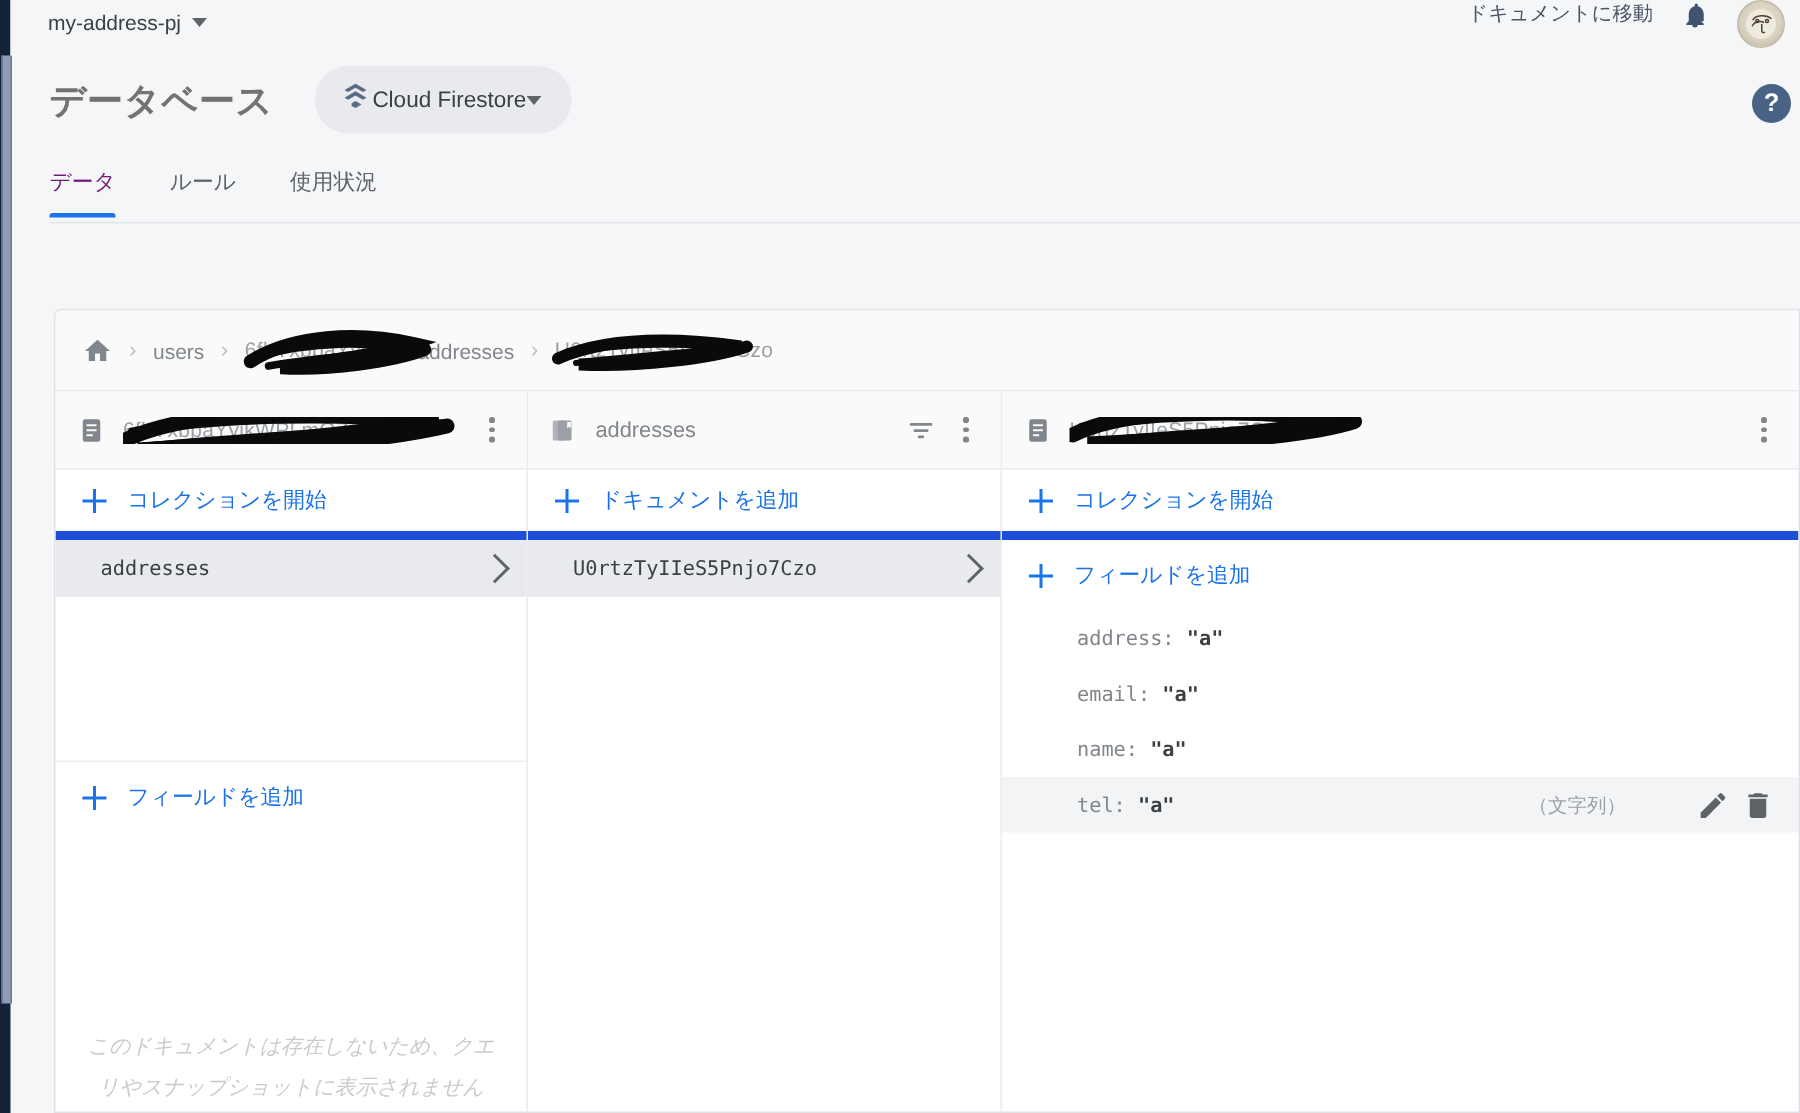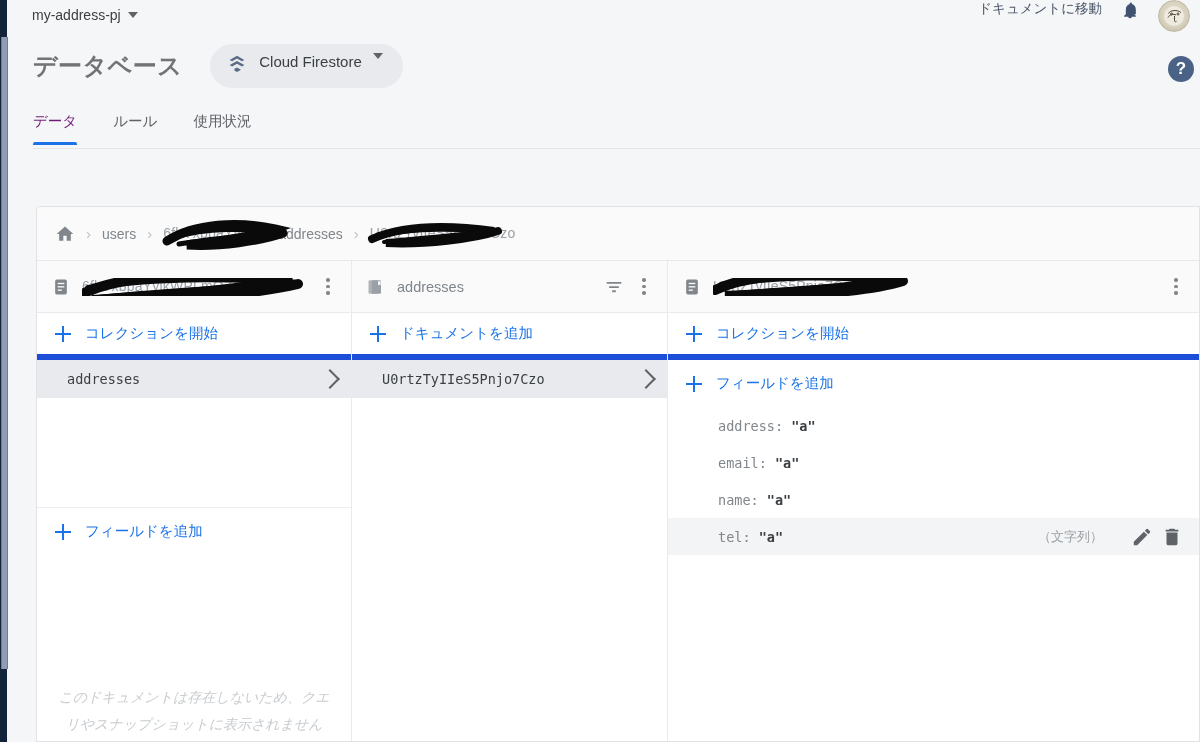--- a/index.html
+++ b/index.html
@@ -32,21 +32,21 @@
   .avatar .face { position: absolute; inset: 5px; border-radius: 50%; background: #efeade; }
   .avatar svg { position: absolute; inset: 0; }
 
   .help-btn { position: absolute; right: 6px; top: 56px; width: 26px; height: 26px; border-radius: 50%;
               background: #4a6285; color: #fff; font-size: 17px; font-weight: bold;
               display: flex; align-items: center; justify-content: center; cursor: pointer; }
 
   
   .page-head { position: absolute; left: 33px; top: 44px; display: flex; align-items: center; gap: 28px; }
   .page-title { font-size: 24px; color: #737373; font-weight: 700; letter-spacing: .5px; }
-  .db-chip { display: flex; gap: 11px; background: #e8eaed; border-radius: 22px;
+  .db-chip { display: flex; align-items: center; background: #e8eaed; border-radius: 22px;
              padding: 9px 20px 9px 16px; cursor: pointer; }
   .db-chip-label { font-size: 15px; color: #3c4043; }
   .chip-caret { width: 0; height: 0; border-left: 5px solid transparent; border-right: 5px solid transparent;
                 border-top: 6px solid #5f6368; }
 
   
   .tabs { position: absolute; left: 33px; top: 108px; display: flex; gap: 0; }
   .tab { font-size: 14.5px; color: #5f6368; padding: 4px 20px 14px 0; margin-right: 16px;
          cursor: pointer; position: relative; }
   .tab.active { color: #701a75; }
@@ -101,21 +101,21 @@
   .col1-addfield { height: 47px; display: flex; align-items: center; gap: 14px; padding: 0 18px;
                    font-size: 14.5px; color: #1a73e8; cursor: pointer; }
   .col1-note { position: absolute; left: 0; right: 0; bottom: 4px; padding: 0 16px; text-align: center;
                font-size: 14px; line-height: 27px; font-style: italic; color: #c8cccf; }
 
   .field-row { height: 37px; display: flex; align-items: center; padding: 0 16px 0 50px;
                font-family: "DejaVu Sans Mono", monospace; font-size: 13.5px; color: #80868b; cursor: pointer; }
   .field-row.hovered { background: #f3f4f5; }
   .field-row .fval { color: #3c4043; font-weight: bold; }
   .field-row .grow { flex: 1; }
-  .ftype { font-family: "Liberation Sans", sans-serif; font-size: 13px; color: #9aa0a6; margin-right: 20px; }
+  .ftype { font-family: "Liberation Sans", sans-serif; font-size: 13px; color: #9aa0a6; margin-right: 39px; }
   .act-ic { width: 22px; height: 22px; margin-left: 8px; cursor: pointer; }
 </style>
 </head>
 <body>
 
 <div id="app">
 
   <div class="rail"></div>
   <div class="rail-scroll"></div>
 

